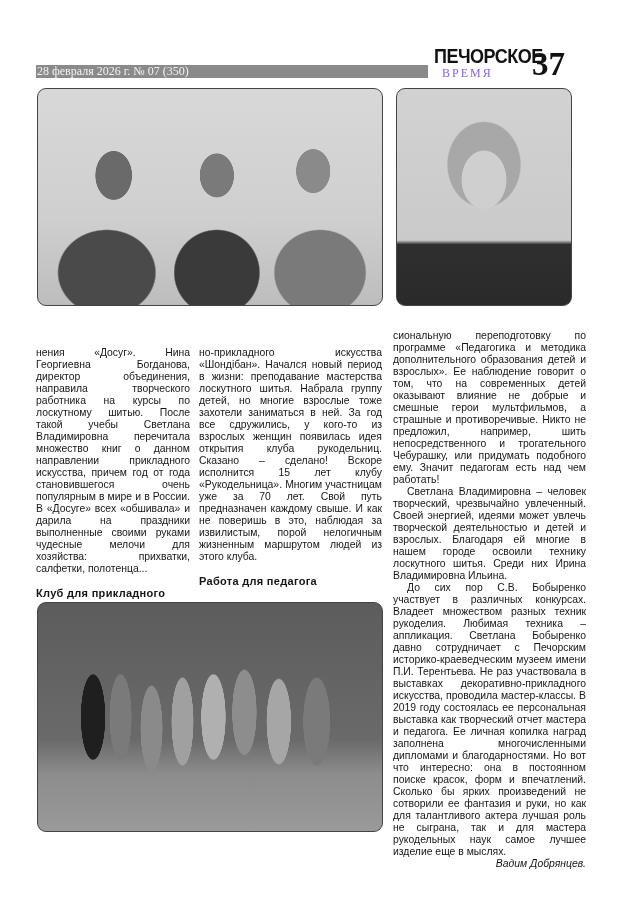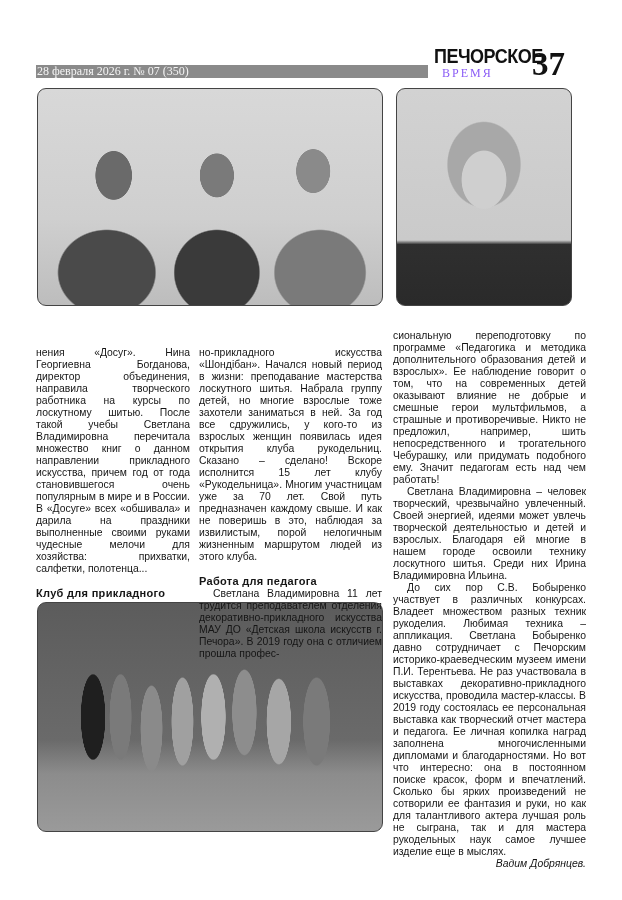--- a/index.html
+++ b/index.html
@@ -68,21 +68,20 @@
 <div class="photo photo-3"></div>
 
 <div class="col col-1">
   <p>нения «Досуг». Нина Георгиевна Богданова, директор объединения, направила творческого работника на курсы по лоскутному шитью. После такой учебы Светлана Владимировна перечитала множество книг о данном направлении прикладного искусства, причем год от года становившегося очень популярным в мире и в России. В «Досуге» всех «обшивала» и дарила на праздники выполненные своими руками чудесные мелочи для хозяйства: прихватки, салфетки, полотенца...</p>
   <h3>Клуб для прикладного</h3>
 </div>
 
 <div class="col col-2">
   <p>но-прикладного искусства «Шондібан». Начался новый период в жизни: преподавание мастерства лоскутного шитья. Набрала группу детей, но многие взрослые тоже захотели заниматься в ней. За год все сдружились, у кого-то из взрослых женщин появилась идея открытия клуба рукодельниц. Сказано – сделано! Вскоре исполнится 15 лет клубу «Рукодельница». Многим участницам уже за 70 лет. Свой путь предназначен каждому свыше. И как не поверишь в это, наблюдая за извилистым, порой нелогичным жизненным маршрутом людей из этого клуба.</p>
   <h3>Работа для педагога</h3>
-  <p class="ind lastline">Светлана Владимировна 11 лет трудится преподавателем отделения декоративно-прикладного искусства МАУ ДО «Детская школа искусств г. Печора». В 2019 году она с отличием прошла профес-</p>
 </div>
 
 <div class="col col-3">
   <p>сиональную переподготовку по программе «Педагогика и методика дополнительного образования детей и взрослых». Ее наблюдение говорит о том, что на современных детей оказывают влияние не добрые и смешные герои мультфильмов, а страшные и противоречивые. Никто не предложил, например, шить непосредственного и трогательного Чебурашку, или придумать подобного ему. Значит педагогам есть над чем работать!</p>
   <p class="ind">Светлана Владимировна – человек творческий, чрезвычайно увлеченный. Своей энергией, идеями может увлечь творческой деятельностью и детей и взрослых. Благодаря ей многие в нашем городе освоили технику лоскутного шитья. Среди них Ирина Владимировна Ильина.</p>
   <p class="ind">До сих пор С.В. Бобыренко участвует в различных конкурсах. Владеет множеством разных техник рукоделия. Любимая техника – аппликация. Светлана Бобыренко давно сотрудничает с Печорским историко-краеведческим музеем имени П.И. Терентьева. Не раз участвовала в выставках декоративно-прикладного искусства, проводила мастер-классы. В 2019 году состоялась ее персональная выставка как творческий отчет мастера и педагога. Ее личная копилка наград заполнена многочисленными дипломами и благодарностями. Но вот что интересно: она в постоянном поиске красок, форм и впечатлений. Сколько бы ярких произведений не сотворили ее фантазия и руки, но как для талантливого актера лучшая роль не сыграна, так и для мастера рукодельных наук самое лучшее изделие еще в мыслях.</p>
   <p class="author">Вадим Добрянцев.</p>
 </div>
 
 </body></html>

